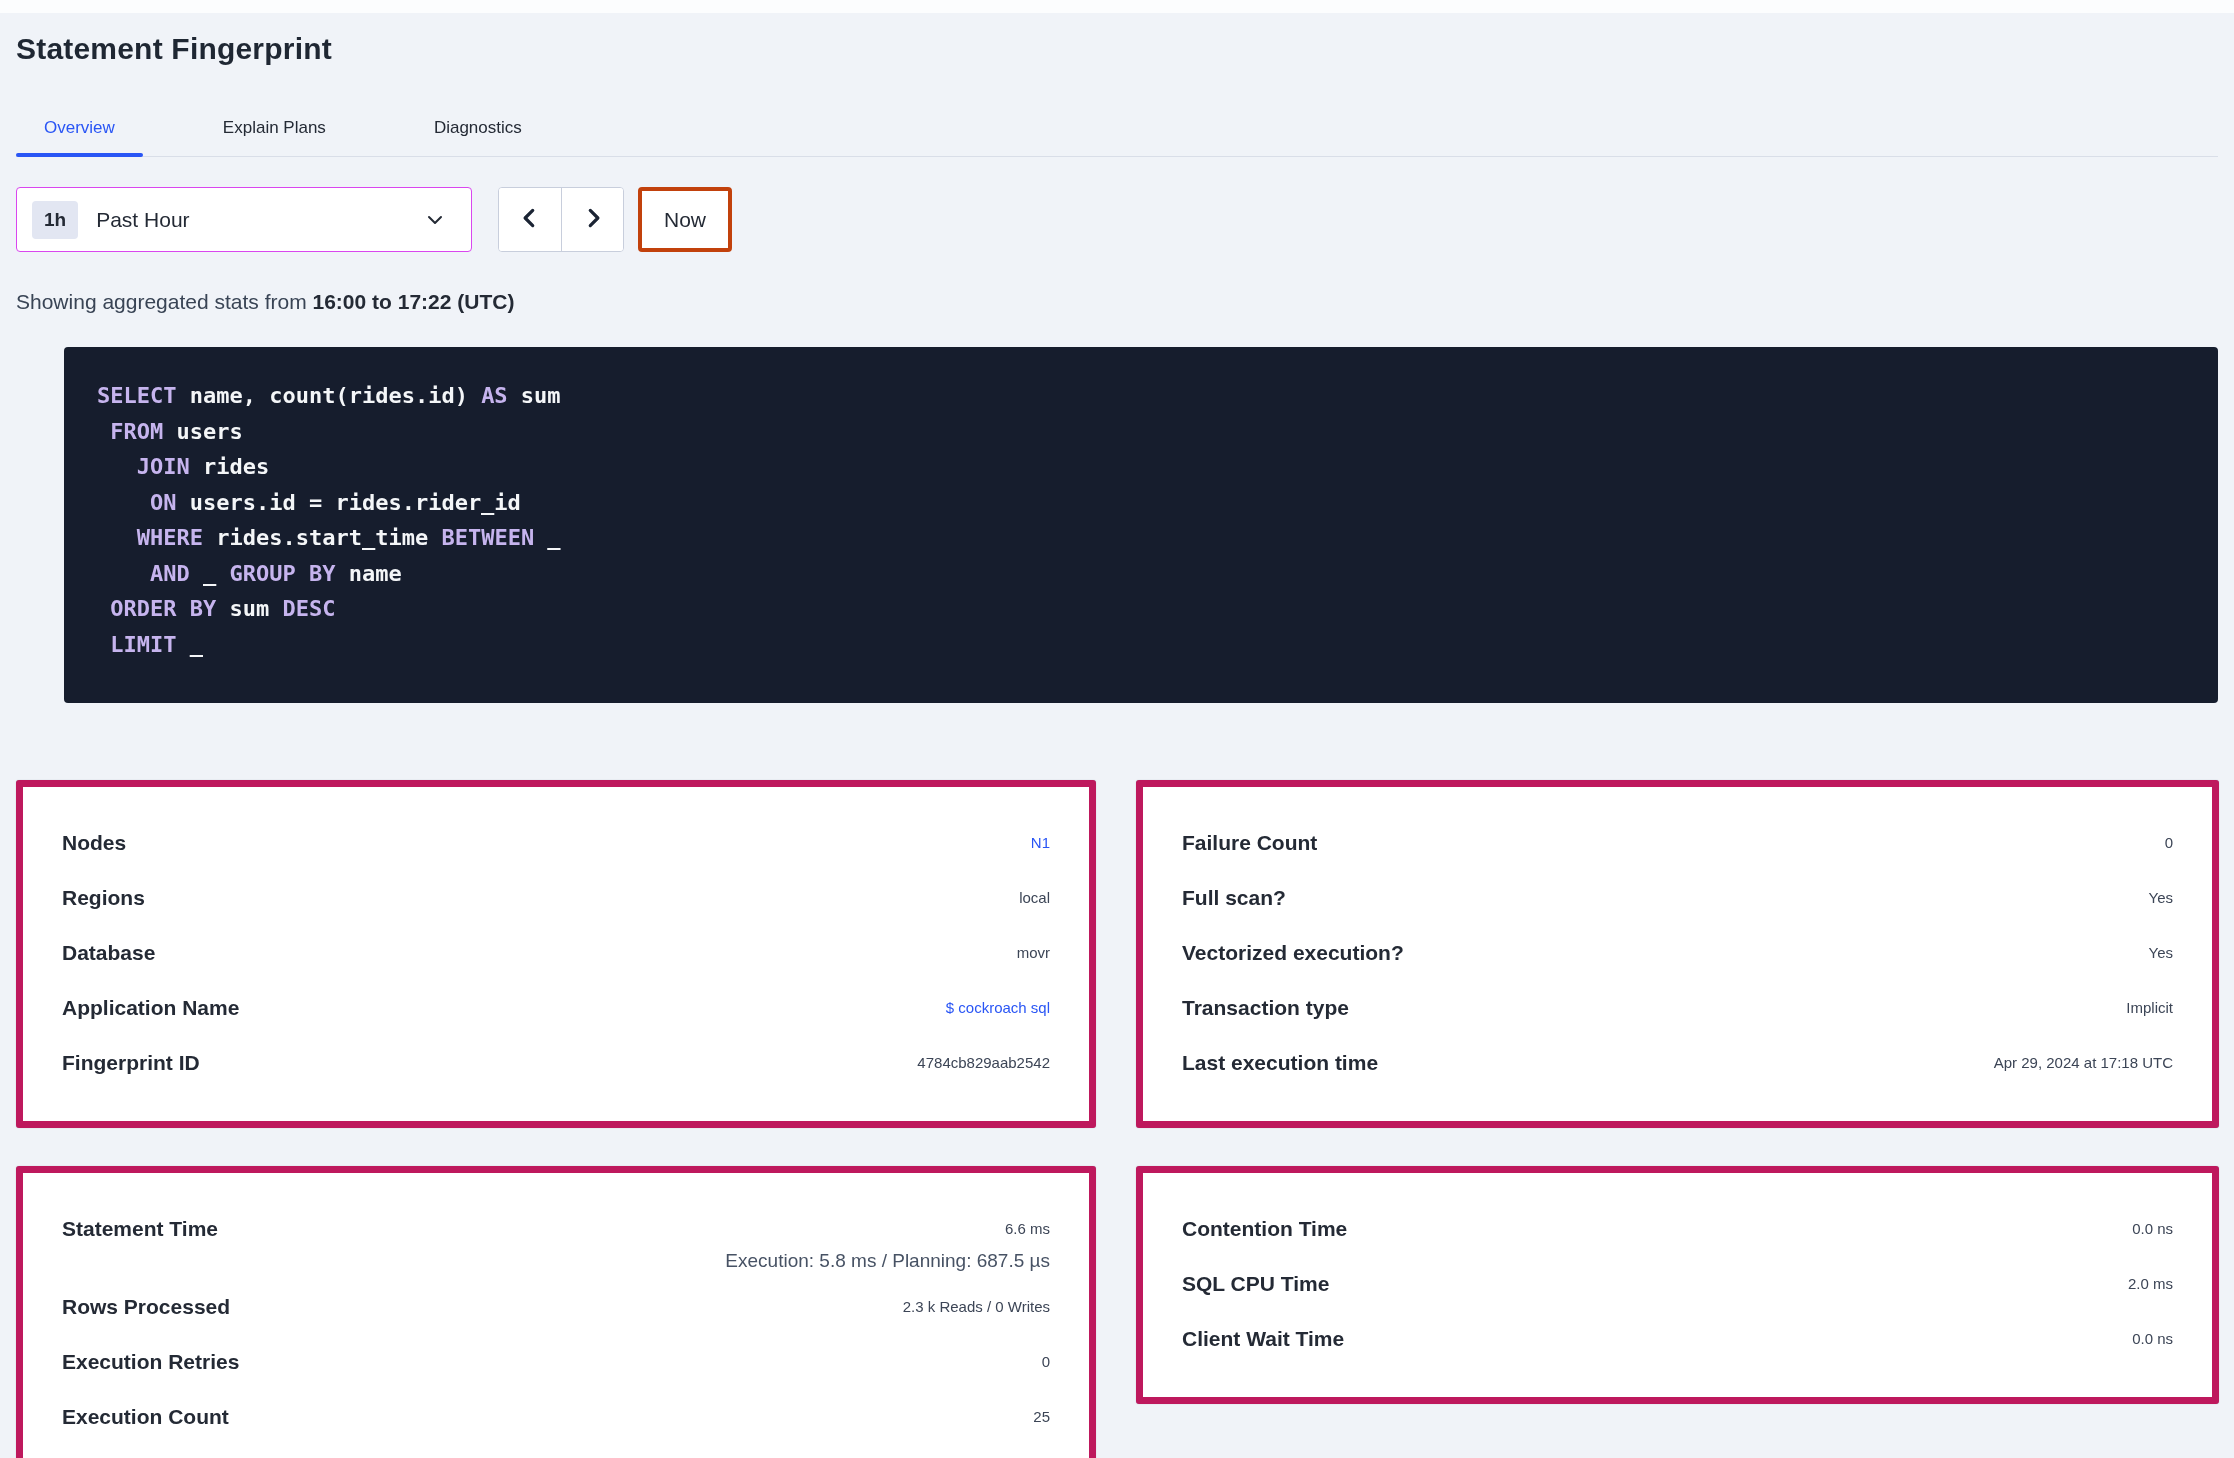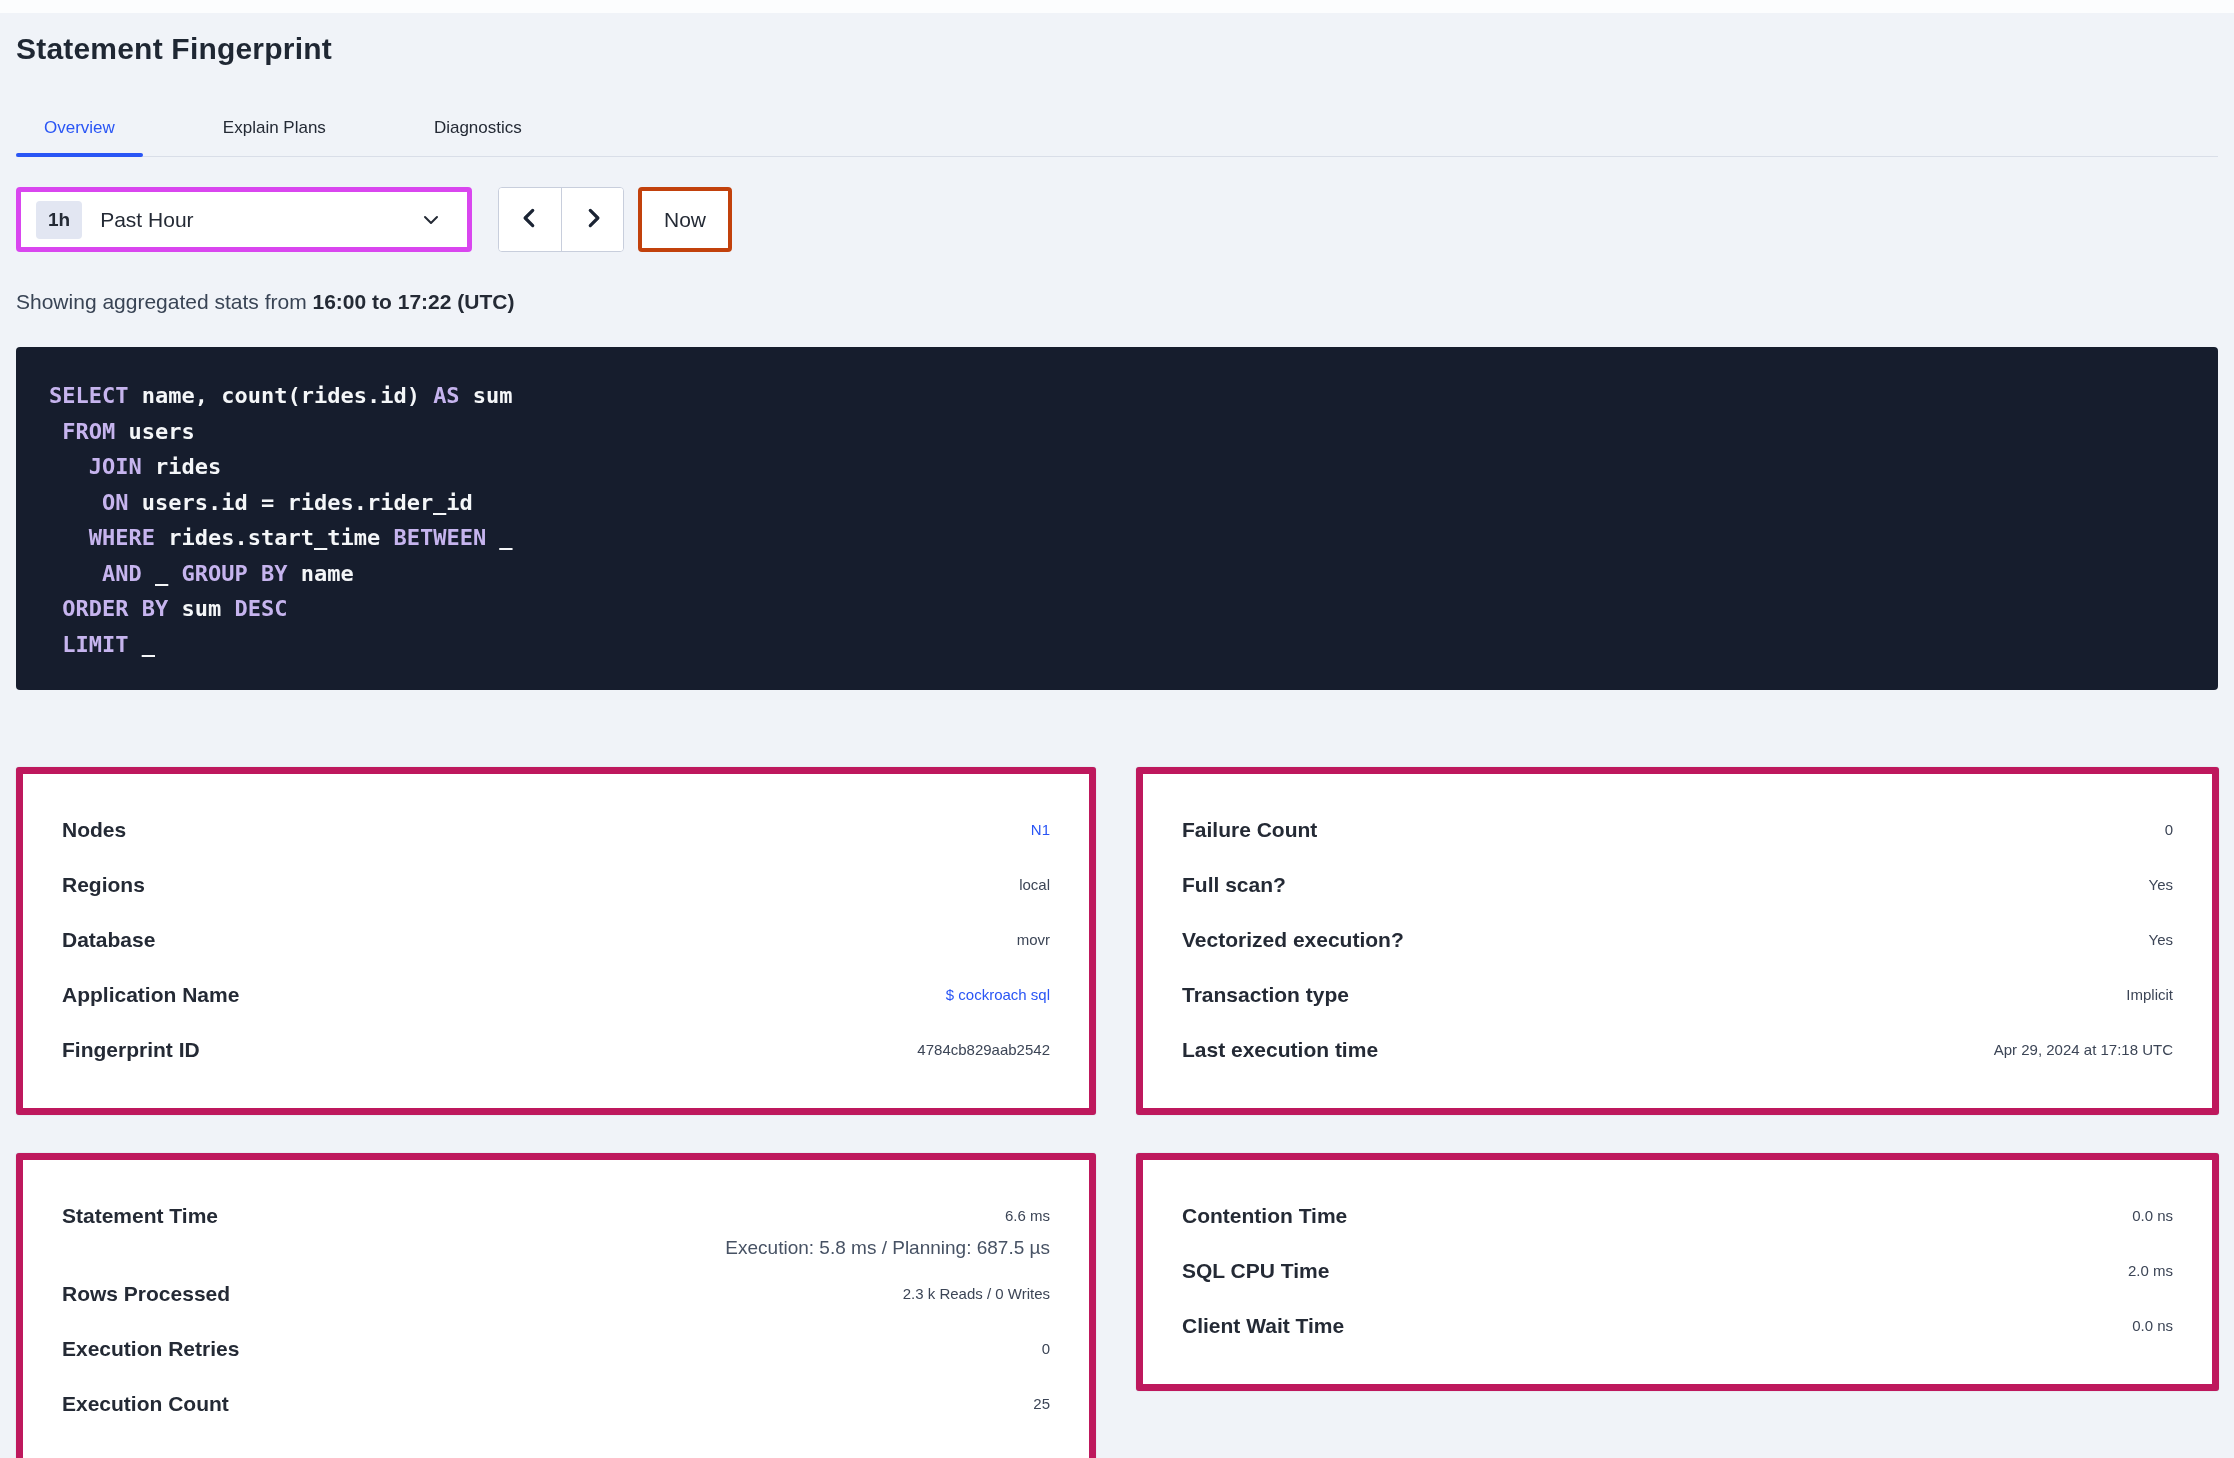--- a/index.html
+++ b/index.html
@@ -34,21 +34,21 @@
   .tab.active { color: #2955F5; }
   .tab.active::after {
     content: ""; position: absolute; left: 0; right: 0; bottom: -1px;
     height: 4px; background: #2955F5; border-radius: 2px;
   }
 
   
   .toolbar { margin-top: 30px; display: flex; align-items: center; }
   .interval-select {
     width: 456px; height: 65px; background: #FFFFFF;
-    border: 5px solid #d946ef; border-radius: 4px;
+    border: 1px solid #d946ef; border-radius: 4px;
     display: flex; align-items: center; padding: 0 24px 0 15px; cursor: pointer;
   }
   .interval-badge {
     background: #E2E6F2; border-radius: 4px; padding: 8px 12px;
     font-size: 19px; font-weight: 700; color: #242A35;
   }
   .interval-label { margin-left: 18px; font-size: 21px; color: #242A35; text-align: right; }
   .chevron-down { margin-left: auto; display: flex; }
   .arrow-group {
     margin-left: 26px; height: 65px; display: flex;
@@ -66,21 +66,22 @@
     font-size: 21px; color: #242A35; cursor: pointer;
   }
 
   
   .stats-caption { margin-top: 38px; font-size: 21px; color: #394455; }
   .stats-caption b { color: #242A35; font-weight: 700; }
 
   
   .sql-box {
     margin-top: 33px; background: #161D2D; border-radius: 4px;
-    padding: 31px 30px 28px 33px;
+    padding: 31px 30px 41px 33px;
+    margin-left: 48px;
   }
   .sql-line {
     font-family: "DejaVu Sans Mono", "Liberation Mono", monospace;
     font-size: 22px; line-height: 35.5px; font-weight: 700;
     color: #F4F6F8; white-space: pre;
   }
   .sql-line .kw { color: #C6B4EE; }
 
   
   .cards-grid {

